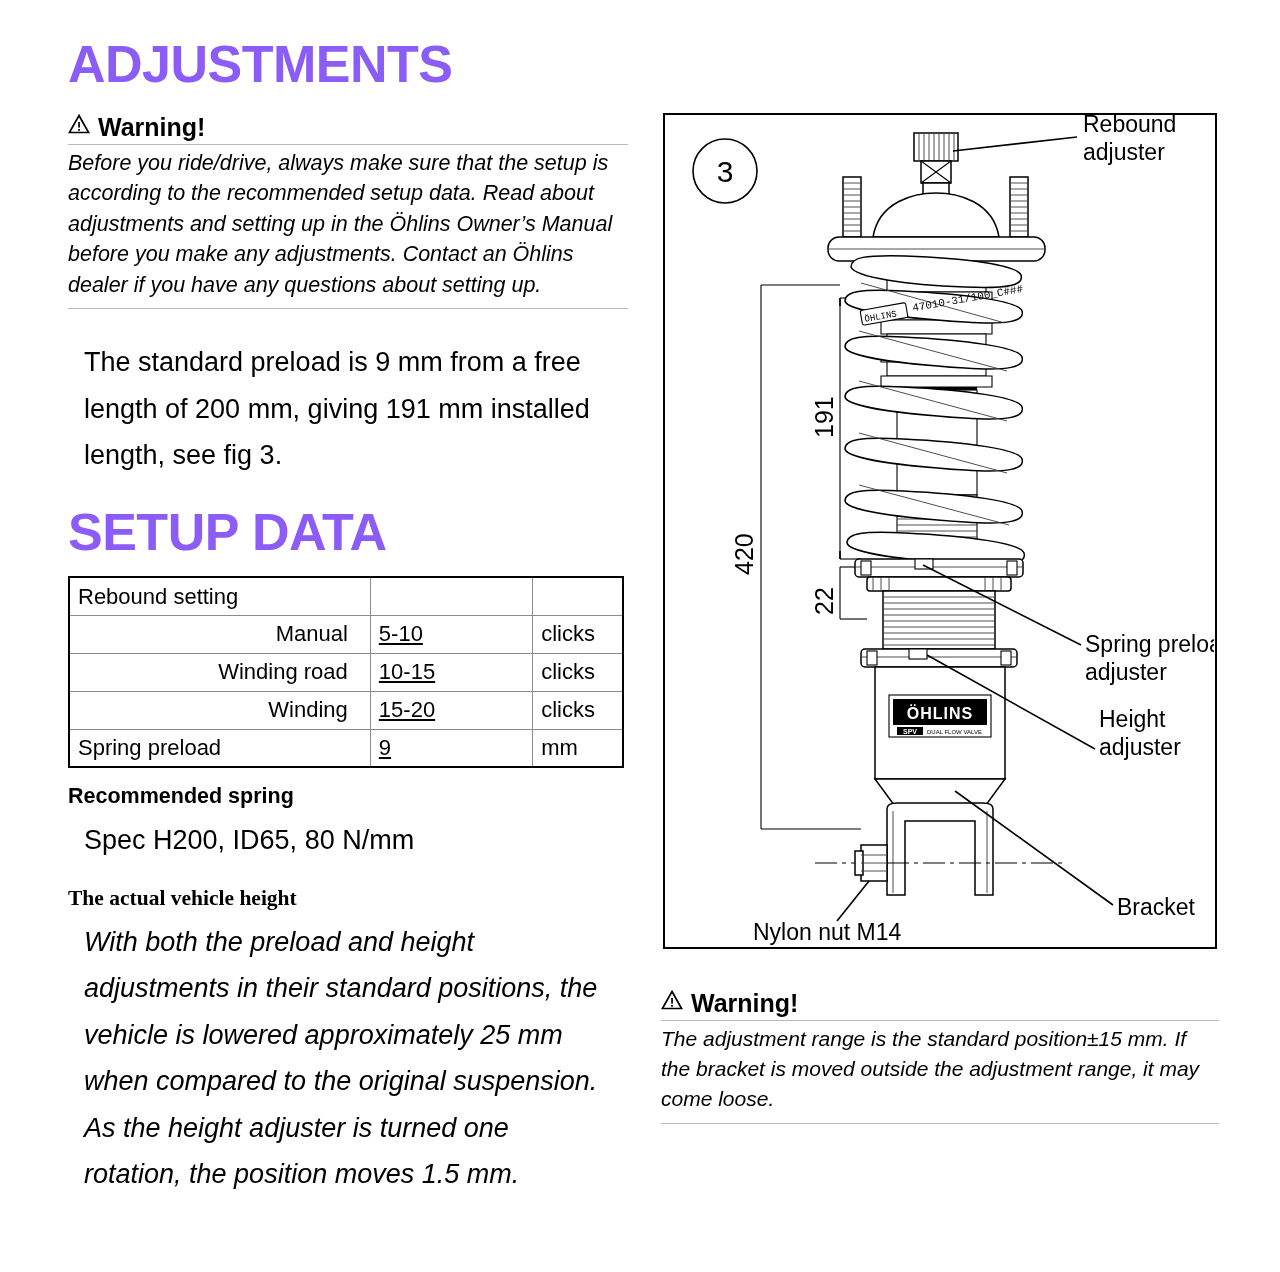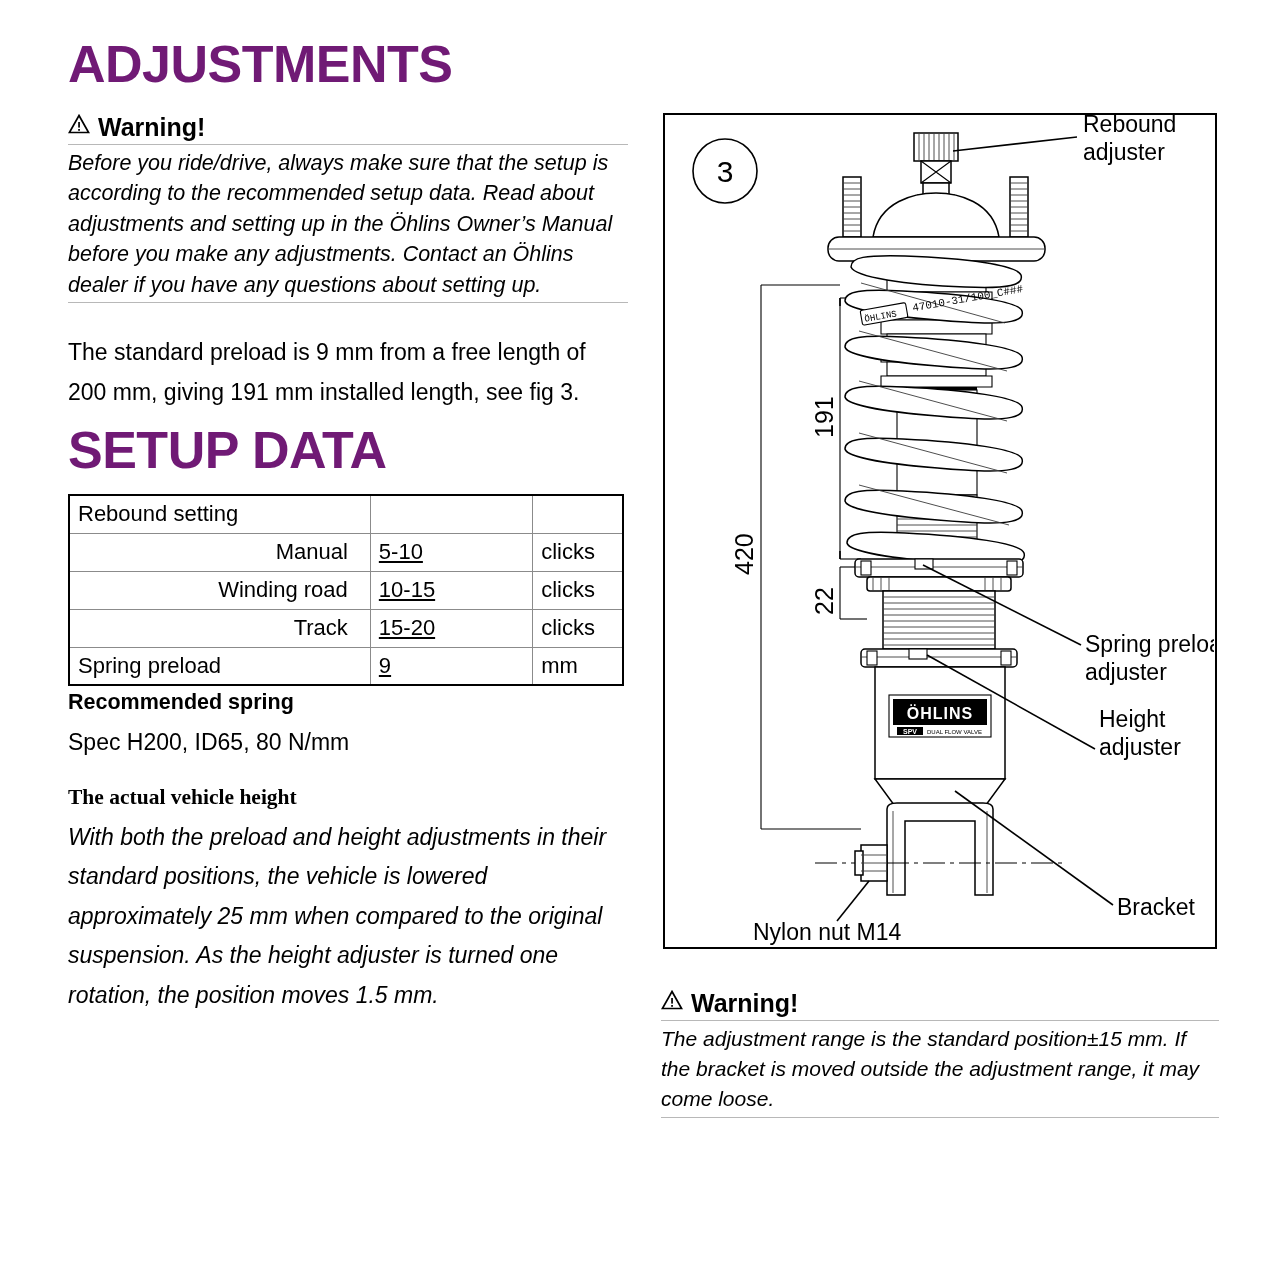--- a/index.html
+++ b/index.html
@@ -16,21 +16,21 @@
 
   
   #left-column {
     position: absolute;
     left: 68px;
     top: 0;
     width: 560px;
   }
 
   .section-heading {
-    color: #701a75;
+    color: #8b5cf6;
     font-size: 52px;
     font-weight: bold;
     letter-spacing: -0.5px;
     line-height: 1;
     margin: 0;
   }
   #adjustments-heading { padding-top: 38px; }
   #setup-data-heading { padding-top: 12px; }
 
   .warning-block { margin-top: 24px; }
@@ -46,27 +46,27 @@
     font-weight: bold;
     line-height: 1.1;
   }
   .warn-tri { flex: 0 0 auto; display: block; }
   .warning-body {
     font-style: italic;
     font-size: 21.5px;
     line-height: 1.42;
     padding-top: 3px;
     border-bottom: 1.5px solid #b8b8b8;
-    padding-bottom: 2px;
+    padding-bottom: 8px;
   }
 
   .body-para {
-    font-size: 23px;
+    font-size: 27px;
     line-height: 1.72;
-    margin: 0;
+    margin: 16px;
   }
   #preload-para { margin-top: 30px; }
 
   
   #setup-table {
     margin-top: 18px;
     border-collapse: collapse;
     width: 556px;
     table-layout: fixed;
     border: 2.5px solid #000;
@@ -83,21 +83,21 @@
   #setup-table tr td:nth-child(2) { width: 160px; text-decoration: underline; }
   #setup-table tr td:nth-child(3) { width: 89px; margin-top: 24px; }
   .cell-right { text-align: right; padding-right: 22px !important; }
   .cell-left  { text-align: left; }
 
   .sub-heading {
     font-size: 21.5px;
     font-weight: bold;
     margin: 0;
   }
-  #rec-spring-head { margin-top: 4px; }
+  #rec-spring-head { margin-top: 16px; }
   #rec-spring-text { margin-top: 8px; }
   #veh-height-head { margin-top: 22px; font-family: Liberation Serif, serif; }
   #veh-height-text { margin-top: 8px; font-style: italic; }
   #figure-frame {
     position: absolute;
     left: 663px;
     top: 113px;
     width: 554px;
     height: 836px;
     border: 2.5px solid #000;
@@ -148,21 +148,21 @@
         <td class="cell-right">Manual</td>
         <td>5-10</td>
         <td>clicks</td>
       </tr>
       <tr>
         <td class="cell-right">Winding road</td>
         <td>10-15</td>
         <td>clicks</td>
       </tr>
       <tr>
-        <td class="cell-right">Track</td>
+        <td class="cell-right">Winding</td>
         <td>15-20</td>
         <td>clicks</td>
       </tr>
       <tr>
         <td class="cell-left">Spring preload</td>
         <td>9</td>
         <td>mm</td>
       </tr>
     </tbody>
   </table>

